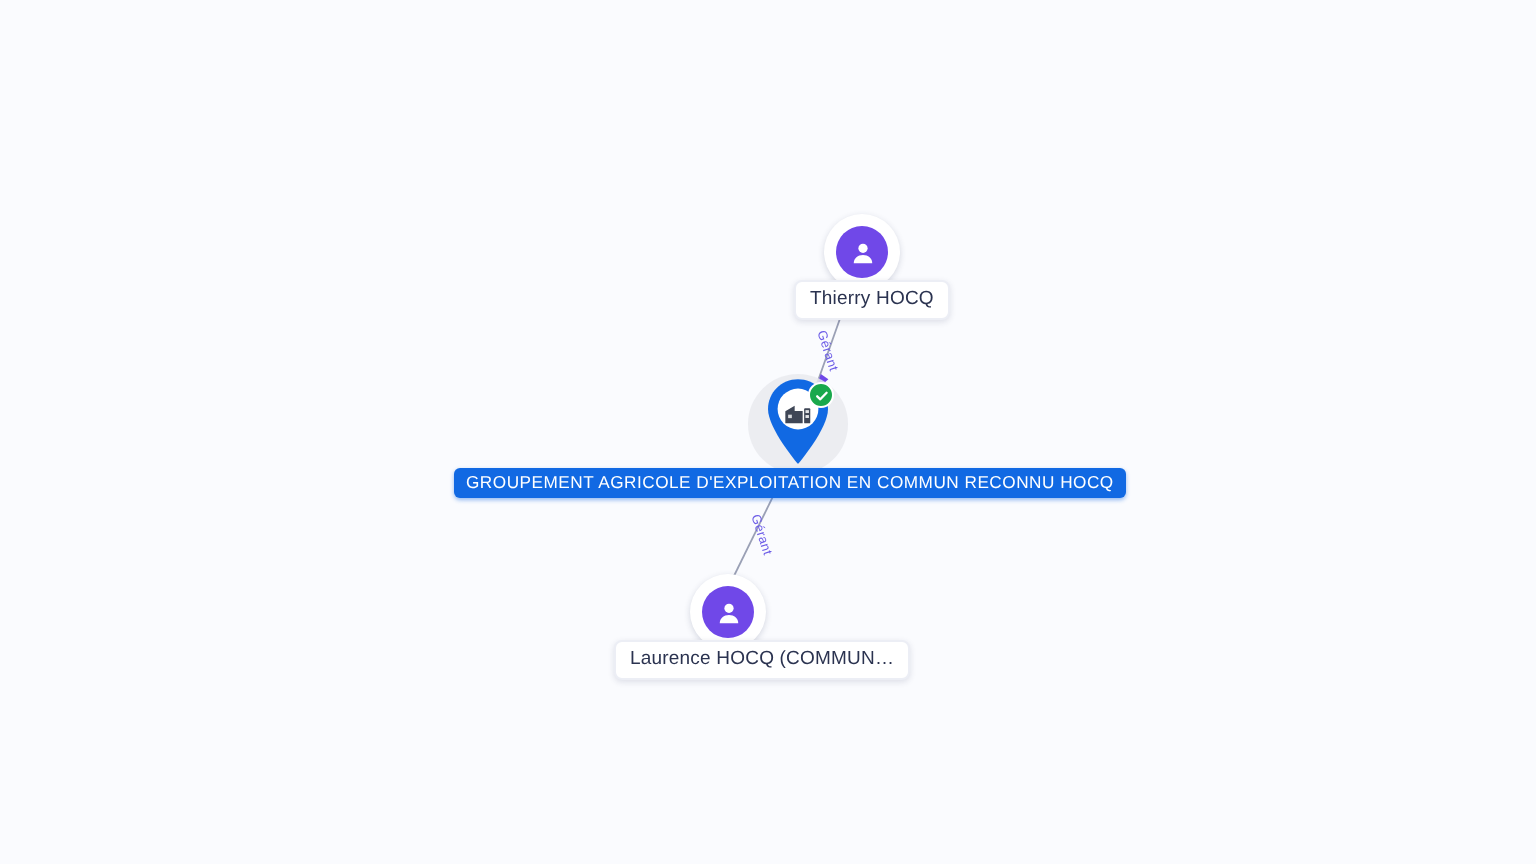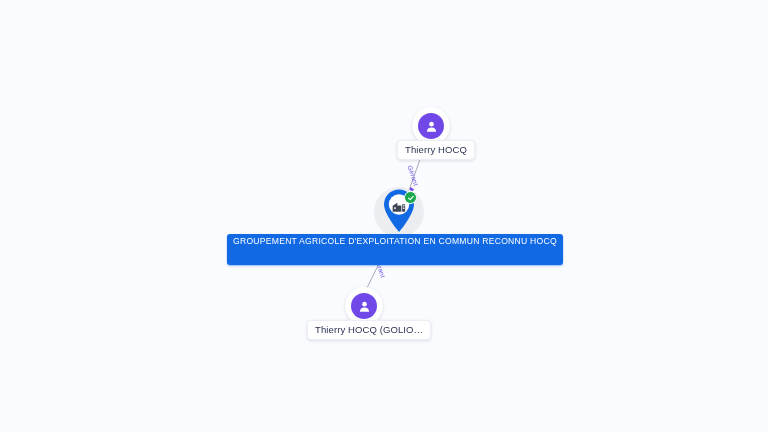--- a/index.html
+++ b/index.html
@@ -150,21 +150,21 @@
     align-items: center;
     justify-content: center;
   }
   #company-verified-badge svg { display: block; }
 
   
   #company-label-bar {
     position: absolute;
     left: 213px;
     top: 234px;
-    height: 31px;
+    height: 15px;
     line-height: 15px;
     background: #1169e3;
     color: #ffffff;
     border-radius: 3px;
     font-size: 8.6px;
     letter-spacing: .25px;
     padding: 0 6px;
     white-space: nowrap;
     box-shadow: 0 1px 2px rgba(17,105,227,.45);
   }
@@ -226,15 +226,15 @@
   <div id="company-label-bar">GROUPEMENT AGRICOLE D'EXPLOITATION EN COMMUN RECONNU HOCQ</div>
 
   <div class="person-node" id="node-laurence">
     <div class="person-disc">
       <svg width="15" height="15" viewBox="0 0 24 24">
         <circle cx="12" cy="8.2" r="3.7" fill="#ffffff"></circle>
         <path d="M4.6 20.2c0-4.1 3.3-6.6 7.4-6.6s7.4 2.5 7.4 6.6z" fill="#ffffff"></path>
       </svg>
     </div>
   </div>
-  <div class="node-pill" id="pill-laurence">Thierry HOCQ (GOLIO…</div>
+  <div class="node-pill" id="pill-laurence">Laurence HOCQ (COMMUN…</div>
 
 </div>
 
 </body></html>

